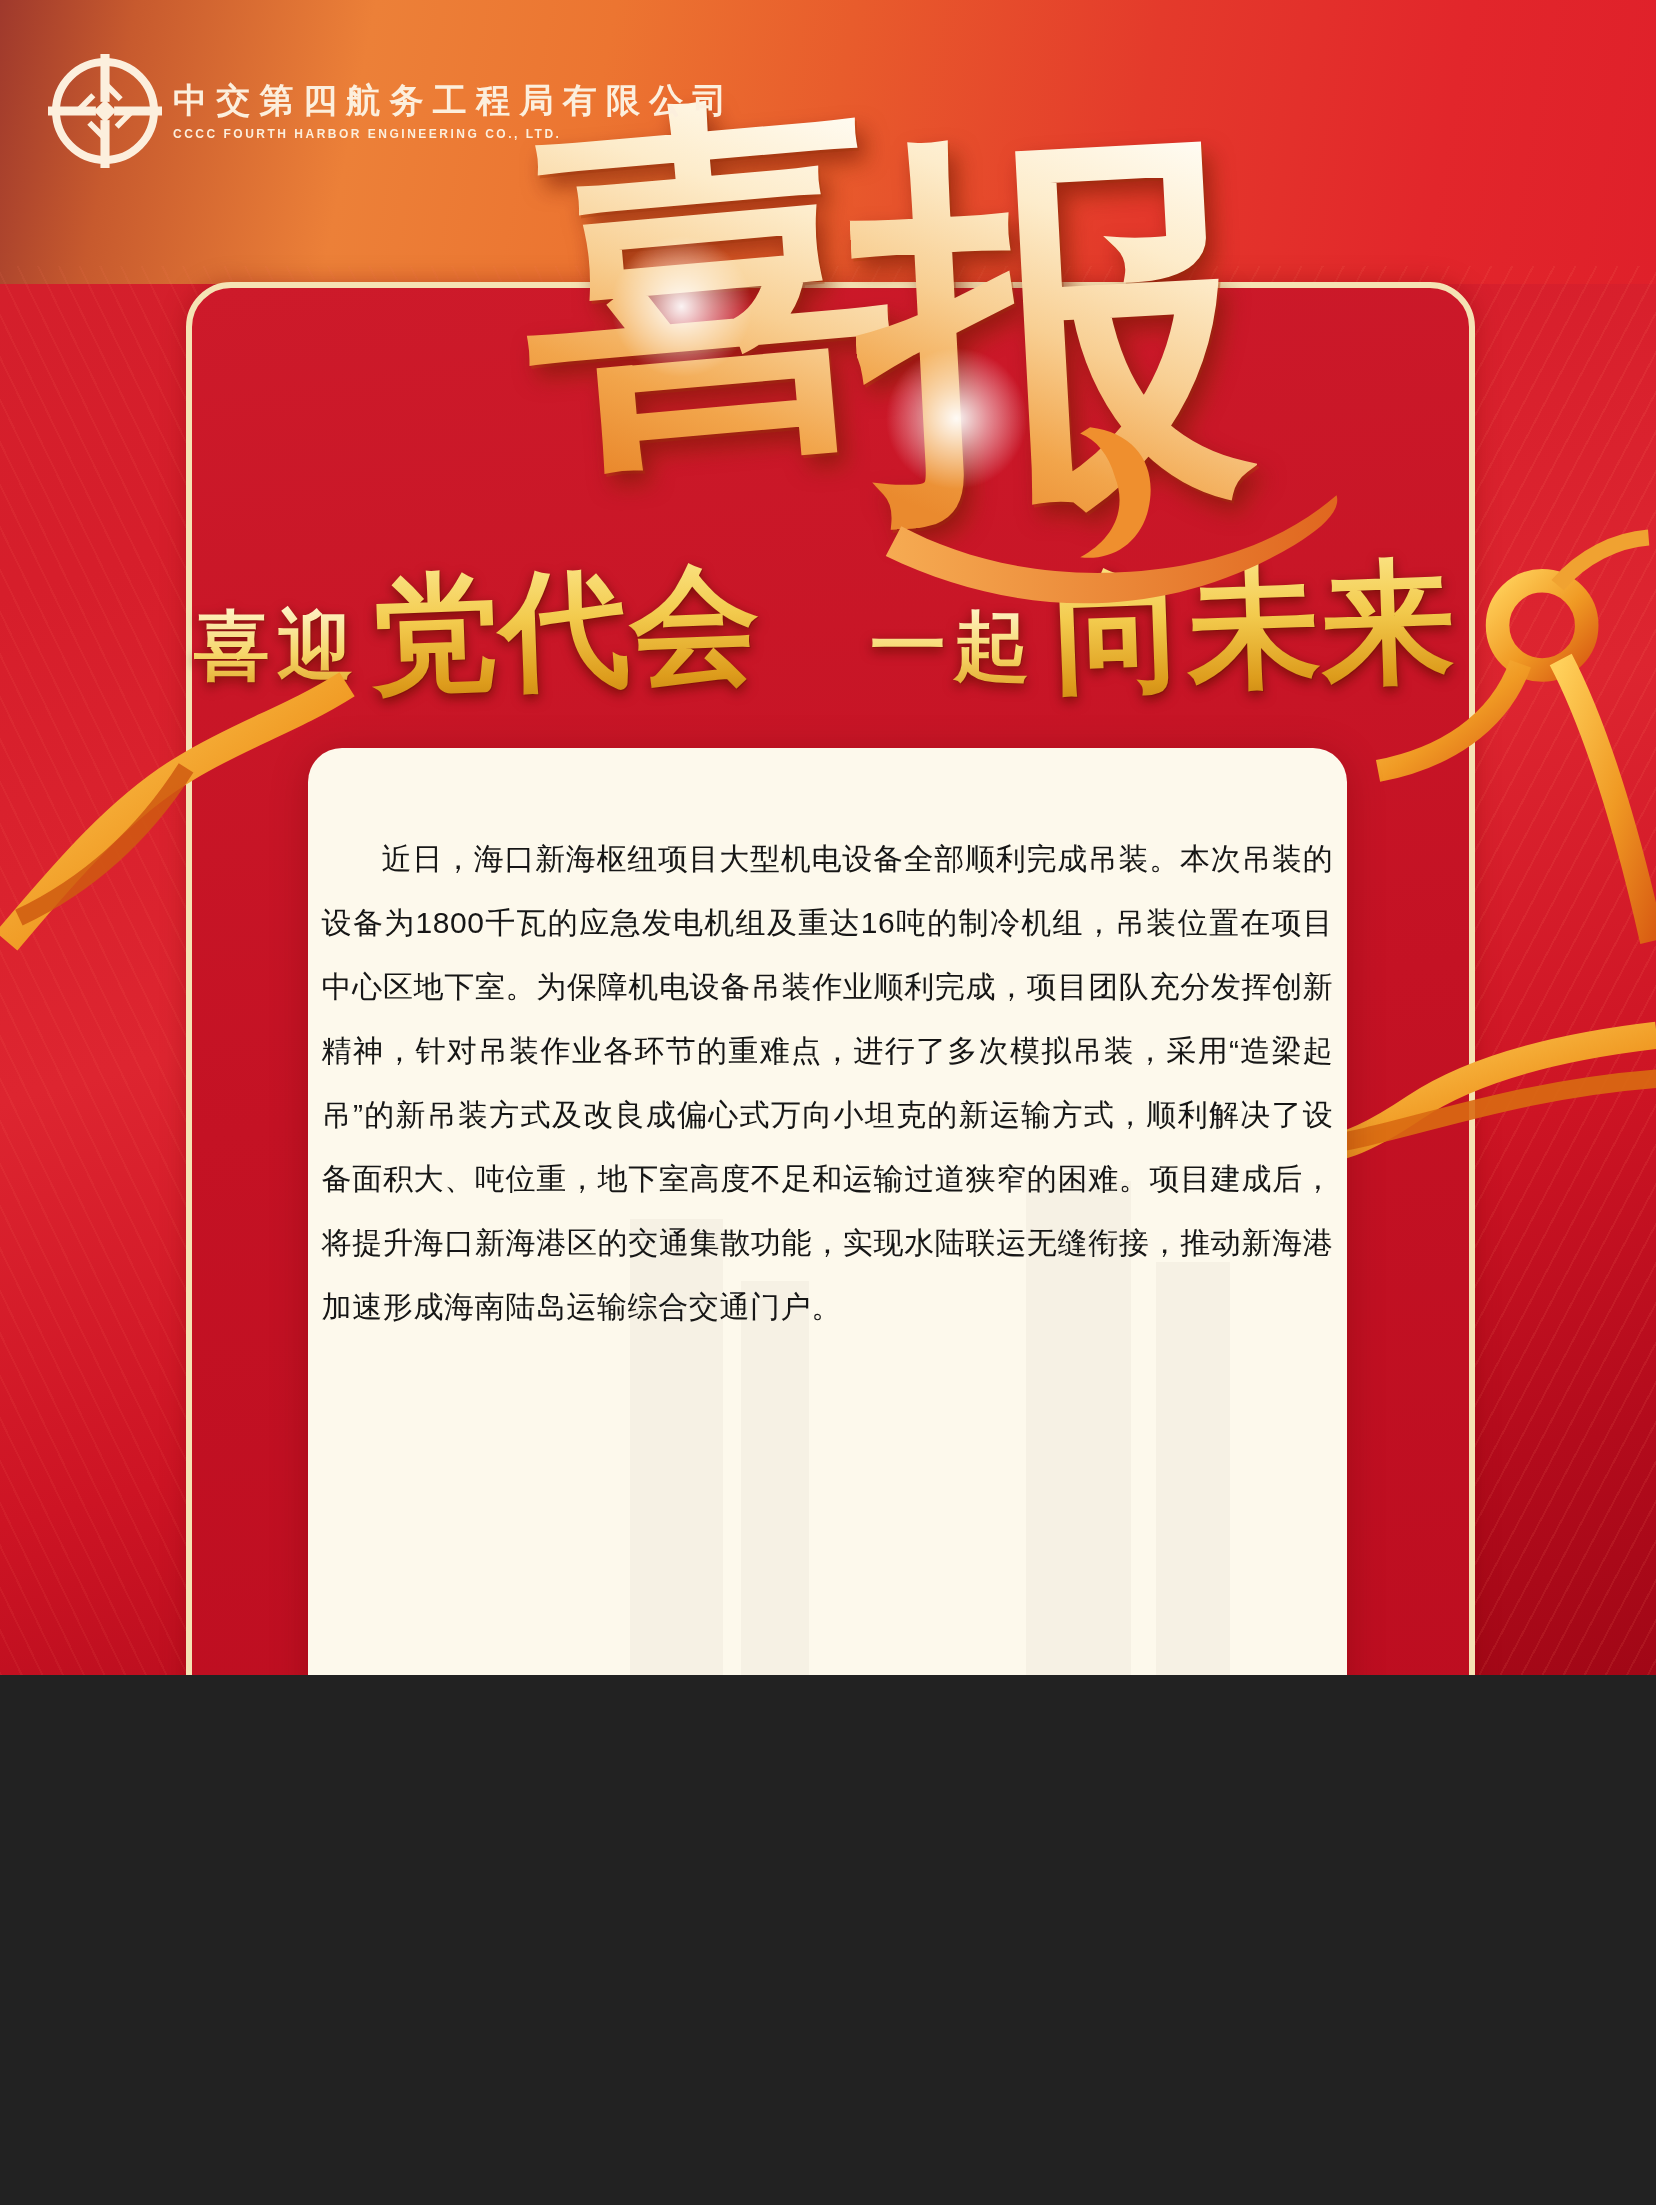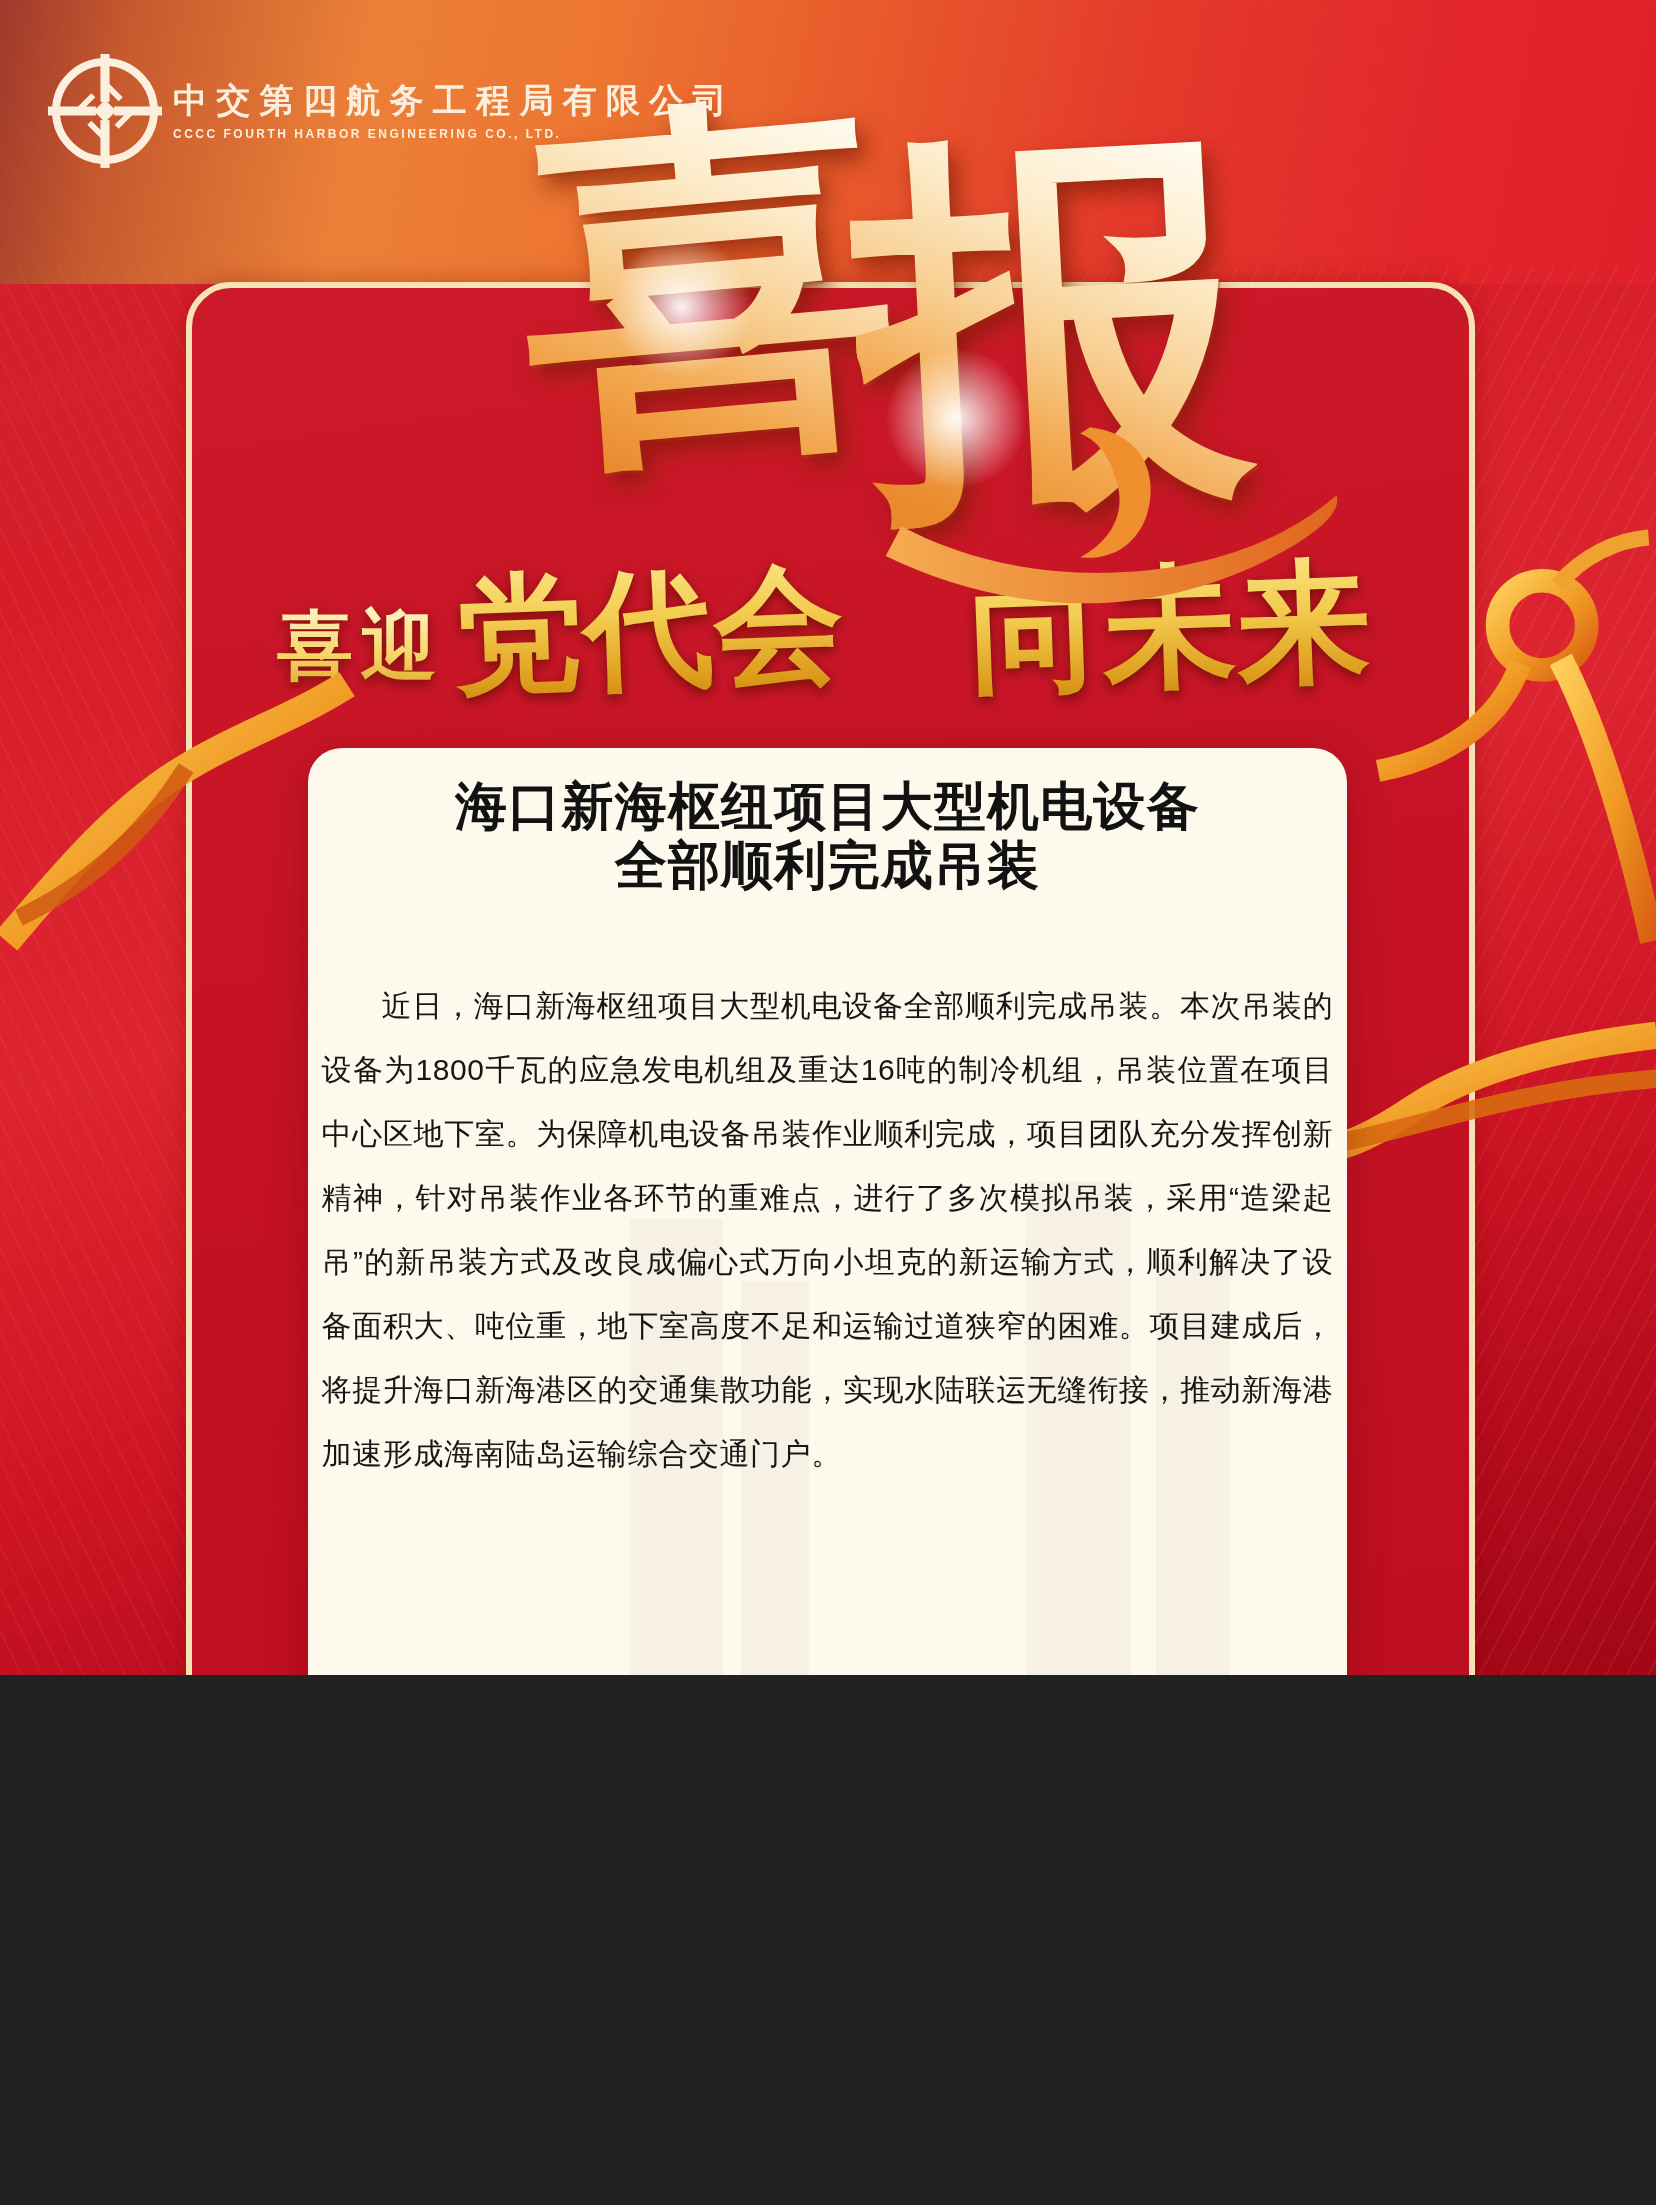--- a/index.html
+++ b/index.html
@@ -137,20 +137,21 @@
   <div class="banner">
     <span class="c1 goldwhite">喜</span><span class="c2 goldwhite">报</span>
   </div>
   <div class="glint g1"></div>
   <div class="glint g2"></div>
 
   <div class="slogan-row">
     <span class="sl-bold">喜迎</span>
     <span class="sl-script sl-s2">党代会</span>
     <span class="sl-gap"></span>
+    <span class="sl-bold">一起</span>
     <span class="sl-script sl-s4">向未来</span>
   </div>
 
   <svg class="ribbons" width="1657" height="2205" viewBox="0 0 2675 3561">
     <defs>
       <linearGradient id="gold" x1="0" y1="0" x2="1" y2="1">
         <stop offset="0" stop-color="#ffd05a"></stop>
           <stop offset=".55" stop-color="#f09a24"></stop>
           <stop offset="1" stop-color="#d95d12"></stop>
       </linearGradient>
@@ -173,24 +174,20 @@
 
     <path d="M2675,1672 C2520,1690 2380,1725 2285,1788 C2200,1845 2150,1862 2118,1852" stroke="url(#gold)" stroke-width="44" fill="none"></path>
     <path d="M2118,1852 C2260,1835 2420,1762 2675,1742" stroke="#d96a12" stroke-width="30" fill="none" opacity=".9"></path>
   </svg>
 
   <div class="paper">
     <div class="wm w1"></div>
     <div class="wm w2"></div>
     <div class="wm w3"></div>
     <div class="wm w4"></div>
-    <div class="paper-title">
-      <div>海口新海枢纽项目大型机电设备</div>
-      <div>全部顺利完成吊装</div>
-    </div>
     <p class="paper-body">近日，海口新海枢纽项目大型机电设备全部顺利完成吊装。本次吊装的设备为1800千瓦的应急发电机组及重达16吨的制冷机组，吊装位置在项目中心区地下室。为保障机电设备吊装作业顺利完成，项目团队充分发挥创新精神，针对吊装作业各环节的重难点，进行了多次模拟吊装，采用“造梁起吊”的新吊装方式及改良成偏心式万向小坦克的新运输方式，顺利解决了设备面积大、吨位重，地下室高度不足和运输过道狭窄的困难。项目建成后，将提升海口新海港区的交通集散功能，实现水陆联运无缝衔接，推动新海港加速形成海南陆岛运输综合交通门户。</p>
   </div>
 
   <svg class="waves" width="1657" height="477" viewBox="0 0 2675 771">
     <defs>
       <linearGradient id="gPale" x1="0" y1="0" x2="0" y2="1">
         <stop offset="0" stop-color="#fdf4f0"></stop>
           <stop offset="1" stop-color="#efc6bd"></stop>
       </linearGradient>
       <linearGradient id="gDark" x1="0" y1="0" x2="0" y2="1">

